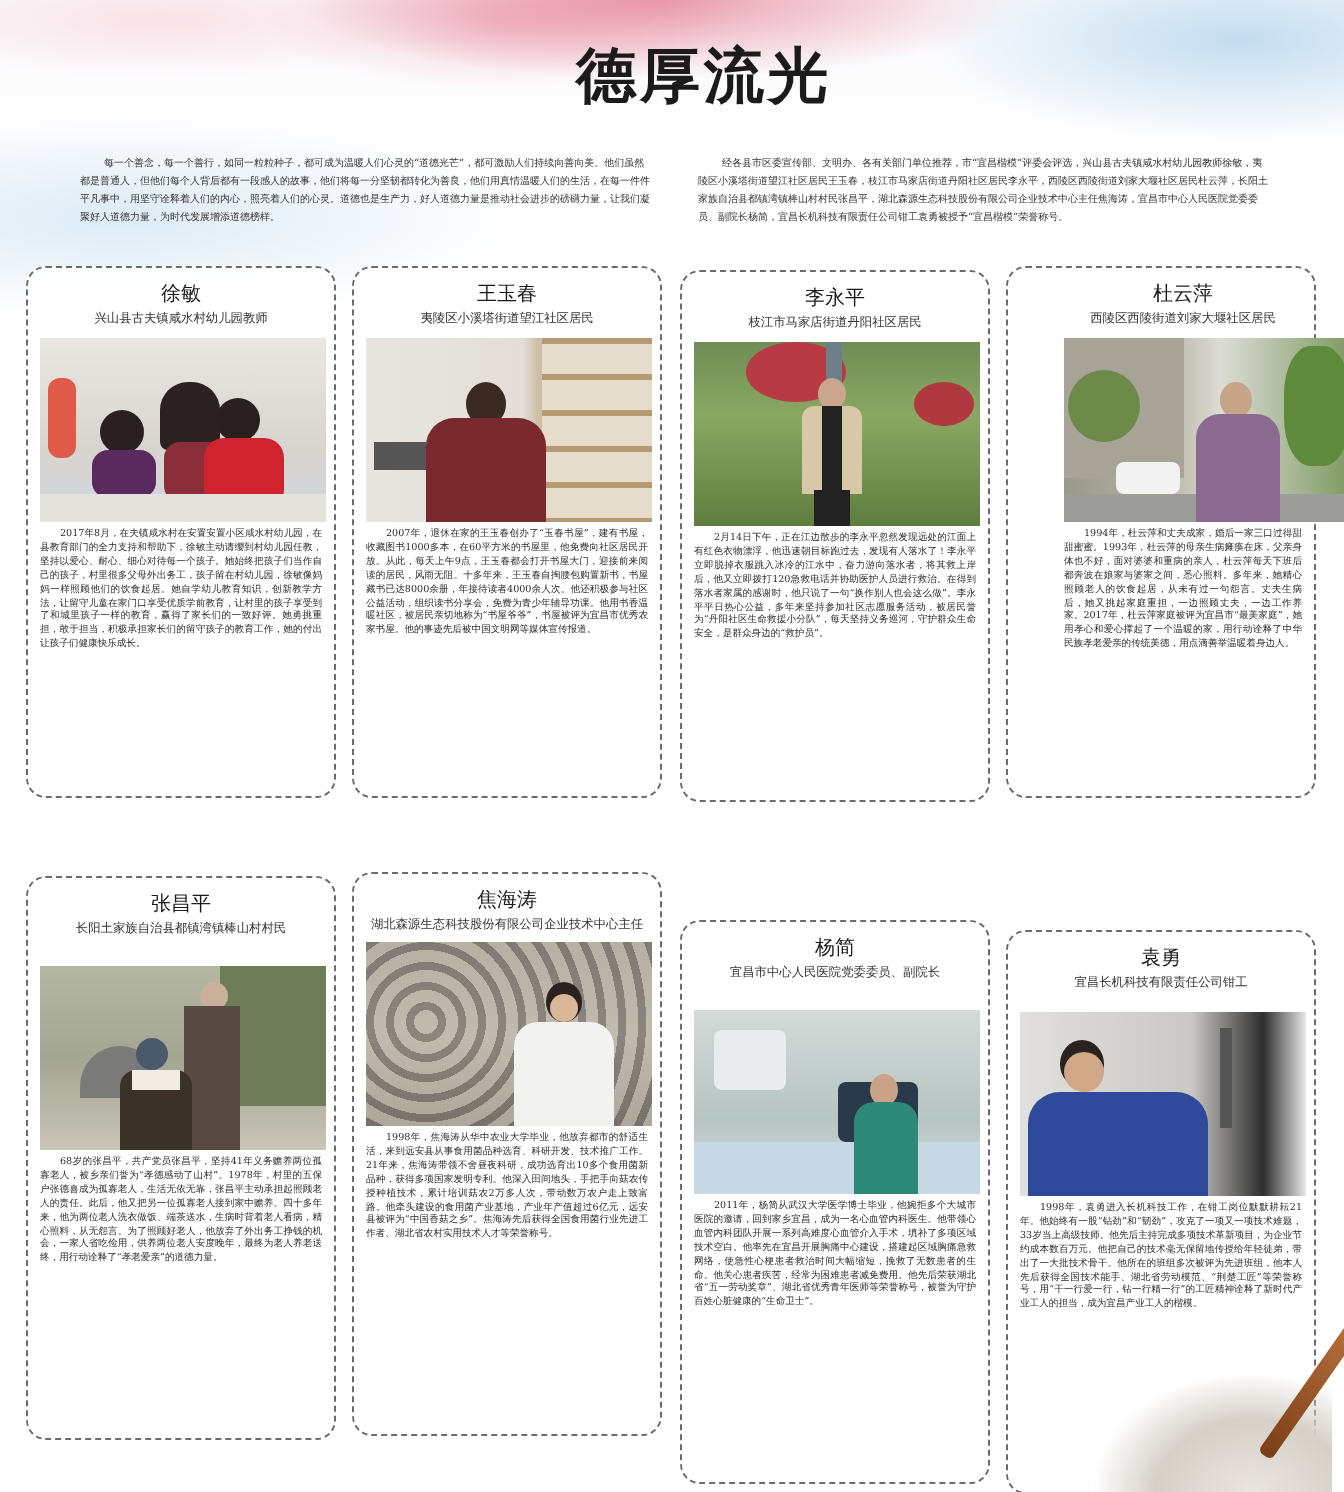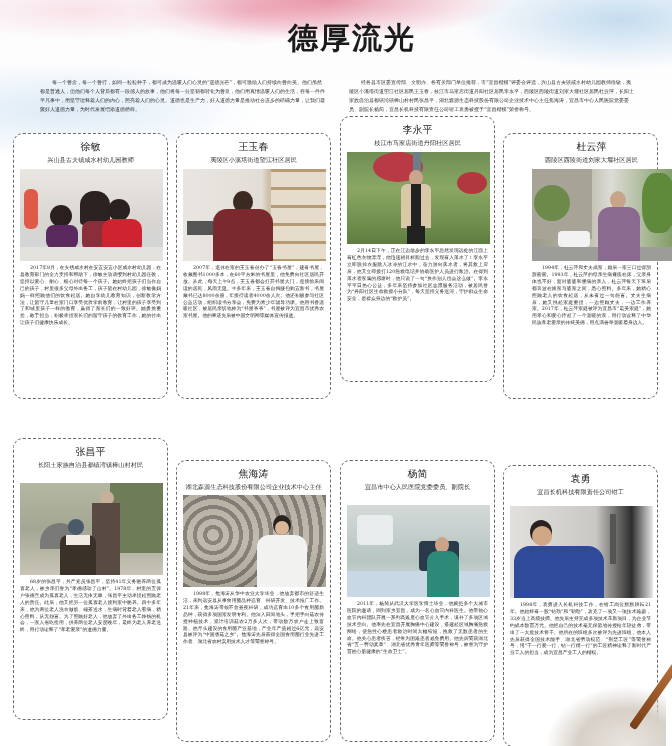--- a/index.html
+++ b/index.html
@@ -109,21 +109,21 @@
     <div class="role">夷陵区小溪塔街道望江社区居民</div>
     <div class="photo ph-wang">
       <div class="shape" style="left:88px;top:0;width:55px;height:92px;background:repeating-linear-gradient(#b59a74 0 3px,#e6dccb 3px 18px);"></div>
       <div class="shape" style="left:50px;top:22px;width:20px;height:22px;background:#3a2a22;border-radius:50%;"></div>
       <div class="shape" style="left:30px;top:40px;width:60px;height:52px;background:#7a2a2e;border-radius:14px 14px 0 0;"></div>
       <div class="shape" style="left:4px;top:52px;width:26px;height:14px;background:#555;"></div>
     </div>
     <div class="body-text">2007年，退休在家的王玉春创办了“玉春书屋”，建有书屋，收藏图书1000多本，在60平方米的书屋里，他免费向社区居民开放。从此，每天上午9点，王玉春都会打开书屋大门，迎接前来阅读的居民，风雨无阻。十多年来，王玉春自掏腰包购置新书，书屋藏书已达8000余册，年接待读者4000余人次。他还积极参与社区公益活动，组织读书分享会，免费为青少年辅导功课。他用书香温暖社区，被居民亲切地称为“书屋爷爷”，书屋被评为宜昌市优秀农家书屋。他的事迹先后被中国文明网等媒体宣传报道。</div>
   </div>
 
-  <div class="card" style="left:340px; top:116px; height:266px;">
+  <div class="card" style="left:340px; top:135px; height:266px;">
     <div class="name">李永平</div>
     <div class="role">枝江市马家店街道丹阳社区居民</div>
     <div class="photo ph-li">
       <div class="shape" style="left:26px;top:0;width:50px;height:30px;background:#b83a44;border-radius:50%;"></div>
       <div class="shape" style="left:110px;top:20px;width:30px;height:22px;background:#b0383e;border-radius:50%;"></div>
       <div class="shape" style="left:66px;top:0;width:8px;height:40px;background:#6d7e88;"></div>
       <div class="shape" style="left:62px;top:18px;width:14px;height:16px;background:#caa68c;border-radius:50%;"></div>
       <div class="shape" style="left:54px;top:32px;width:30px;height:44px;background:#d8c8a8;border-radius:6px 6px 0 0;"></div>
       <div class="shape" style="left:64px;top:32px;width:10px;height:44px;background:#222;"></div>
       <div class="shape" style="left:60px;top:74px;width:18px;height:18px;background:#222;"></div>
@@ -154,21 +154,21 @@
       <div class="shape" style="left:20px;top:40px;width:40px;height:26px;background:#7a7a78;border-radius:20px 20px 0 0;"></div>
       <div class="shape" style="left:80px;top:8px;width:14px;height:14px;background:#c8b09a;border-radius:50%;"></div>
       <div class="shape" style="left:72px;top:20px;width:28px;height:72px;background:#5a4a44;"></div>
       <div class="shape" style="left:48px;top:36px;width:16px;height:16px;background:#4a5a6a;border-radius:50%;"></div>
       <div class="shape" style="left:40px;top:52px;width:36px;height:40px;background:#3a3228;border-radius:8px 8px 0 0;"></div>
       <div class="shape" style="left:46px;top:52px;width:24px;height:10px;background:#f0ece4;"></div>
     </div>
     <div class="body-text">68岁的张昌平，共产党员张昌平，坚持41年义务赡养两位孤寡老人，被乡亲们誉为“孝德感动了山村”。1978年，村里的五保户张德喜成为孤寡老人，生活无依无靠，张昌平主动承担起照顾老人的责任。此后，他又把另一位孤寡老人接到家中赡养。四十多年来，他为两位老人洗衣做饭、端茶送水，生病时背着老人看病，精心照料，从无怨言。为了照顾好老人，他放弃了外出务工挣钱的机会，一家人省吃俭用，供养两位老人安度晚年，最终为老人养老送终，用行动诠释了“孝老爱亲”的道德力量。</div>
   </div>
 
-  <div class="card" style="left:176px; top:460px; height:282px;">
+  <div class="card" style="left:176px; top:436px; height:282px;">
     <div class="name">焦海涛</div>
     <div class="role">湖北森源生态科技股份有限公司企业技术中心主任</div>
     <div class="photo ph-jiao" style="margin-top:4px;">
       <div class="shape" style="left:0;top:0;width:143px;height:92px;background:repeating-radial-gradient(circle at 30px 40px,#c8c0b2 0 6px,#7a746c 6px 10px);opacity:0.7;"></div>
       <div class="shape" style="left:90px;top:20px;width:18px;height:20px;background:#2a2220;border-radius:50%;"></div>
       <div class="shape" style="left:92px;top:26px;width:14px;height:14px;background:#d8b898;border-radius:50%;"></div>
       <div class="shape" style="left:74px;top:40px;width:50px;height:52px;background:#f2f2f0;border-radius:12px 12px 0 0;"></div>
     </div>
     <div class="body-text">1998年，焦海涛从华中农业大学毕业，他放弃都市的舒适生活，来到远安县从事食用菌品种选育、科研开发、技术推广工作。21年来，焦海涛带领不舍昼夜科研，成功选育出10多个食用菌新品种，获得多项国家发明专利。他深入田间地头，手把手向菇农传授种植技术，累计培训菇农2万多人次，带动数万农户走上致富路。他牵头建设的食用菌产业基地，产业年产值超过6亿元，远安县被评为“中国香菇之乡”。焦海涛先后获得全国食用菌行业先进工作者、湖北省农村实用技术人才等荣誉称号。</div>
   </div>

